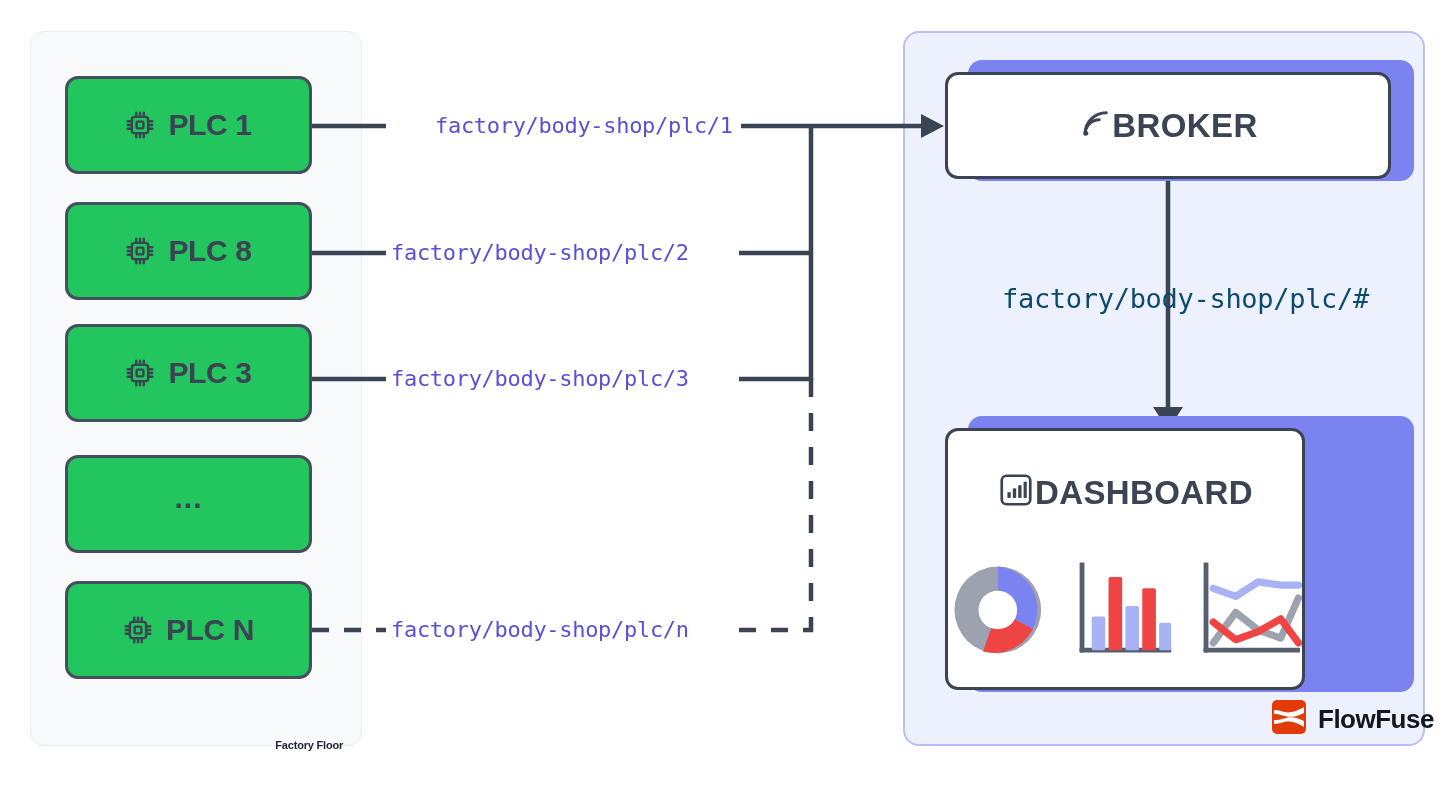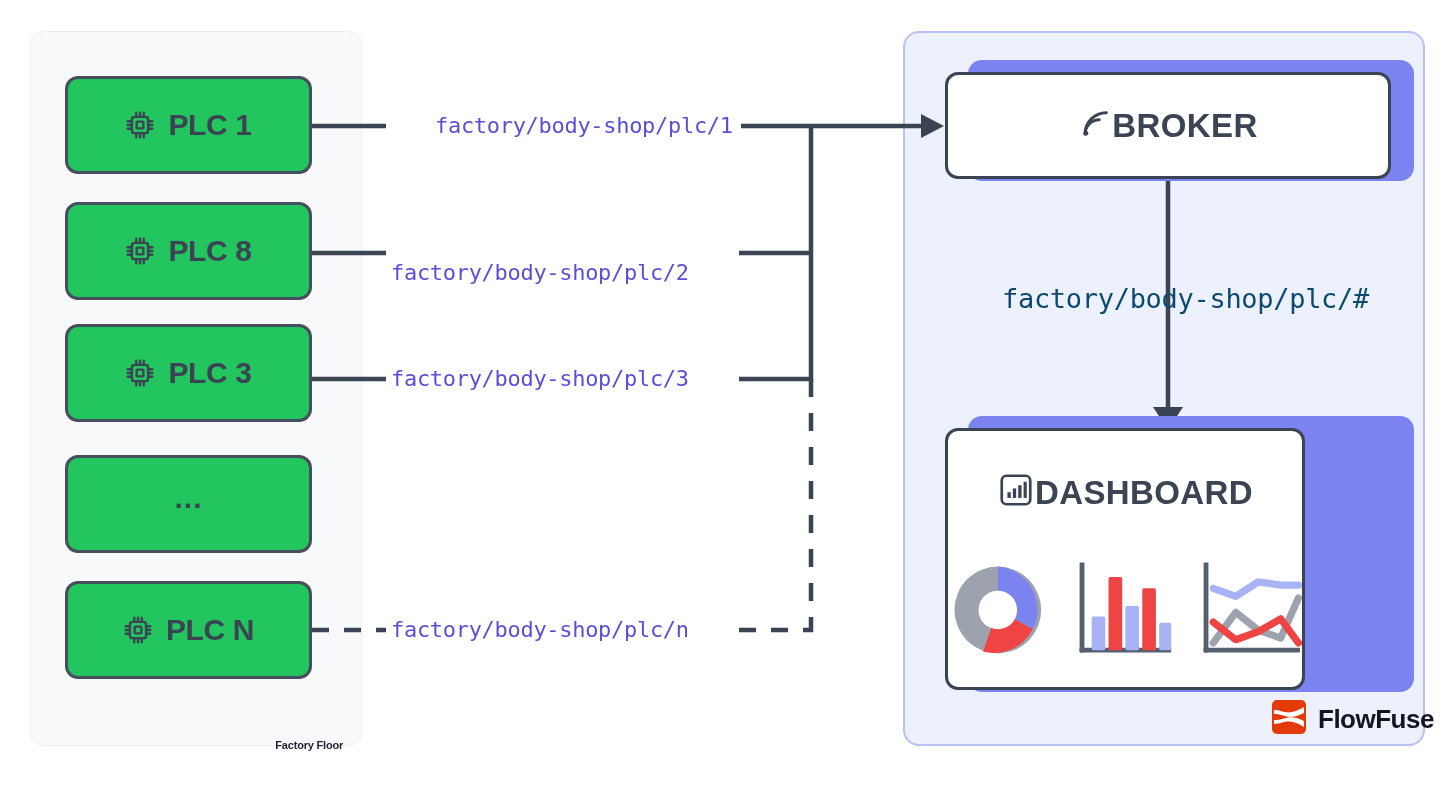--- a/index.html
+++ b/index.html
@@ -222,21 +222,21 @@
       <line x1="811" y1="126" x2="925" y2="126"></line>
 
       <line x1="1168" y1="179" x2="1168" y2="412"></line>
     </g>
 
     <polygon points="944,126 921,114 921,138" fill="#3b4452"></polygon>
     <polygon points="1168,430 1153,407 1183,407" fill="#3b4452"></polygon>
   </svg>
 
   <div class="topic" style="left:391px;top:113px;margin-left:44px;">factory/body-shop/plc/1</div>
-  <div class="topic" style="left:391px;top:240px;margin-top:20px;">factory/body-shop/plc/2</div>
+  <div class="topic" style="left:391px;top:240px;">factory/body-shop/plc/2</div>
   <div class="topic" style="left:391px;top:366px;">factory/body-shop/plc/3</div>
   <div class="topic" style="left:391px;top:617px;">factory/body-shop/plc/n</div>
   <div class="topic-sub" style="left:1002px;top:283px;">factory/body-shop/plc/#</div>
 
   <div class="shadow-box" style="left:968px;top:60px;width:446px;height:121px;"></div>
   <div class="card broker-card">
     <div class="broker-inner">
       <div class="card-title">
         <span>
           <svg width="34" height="34" viewBox="0 0 24 24" fill="none" stroke="#3b4452" stroke-width="2.1" stroke-linecap="round">

